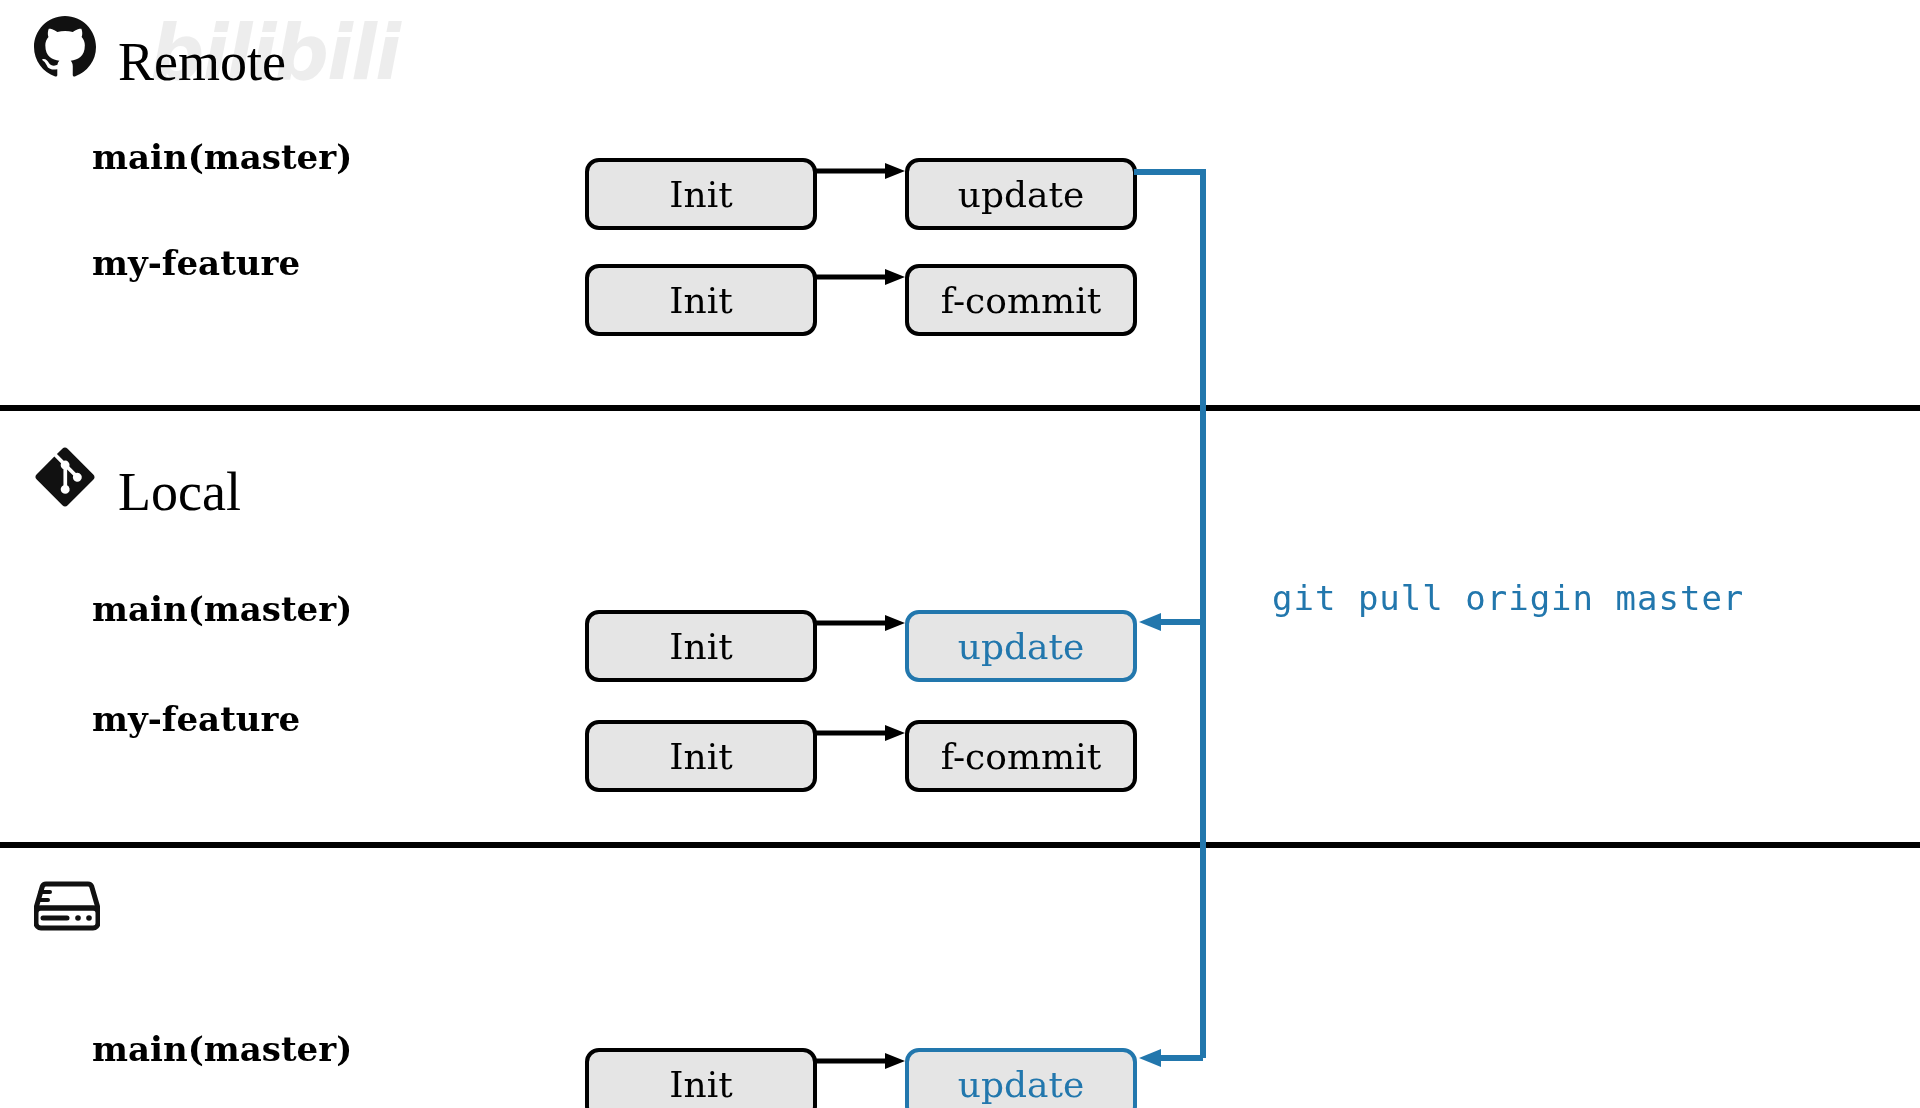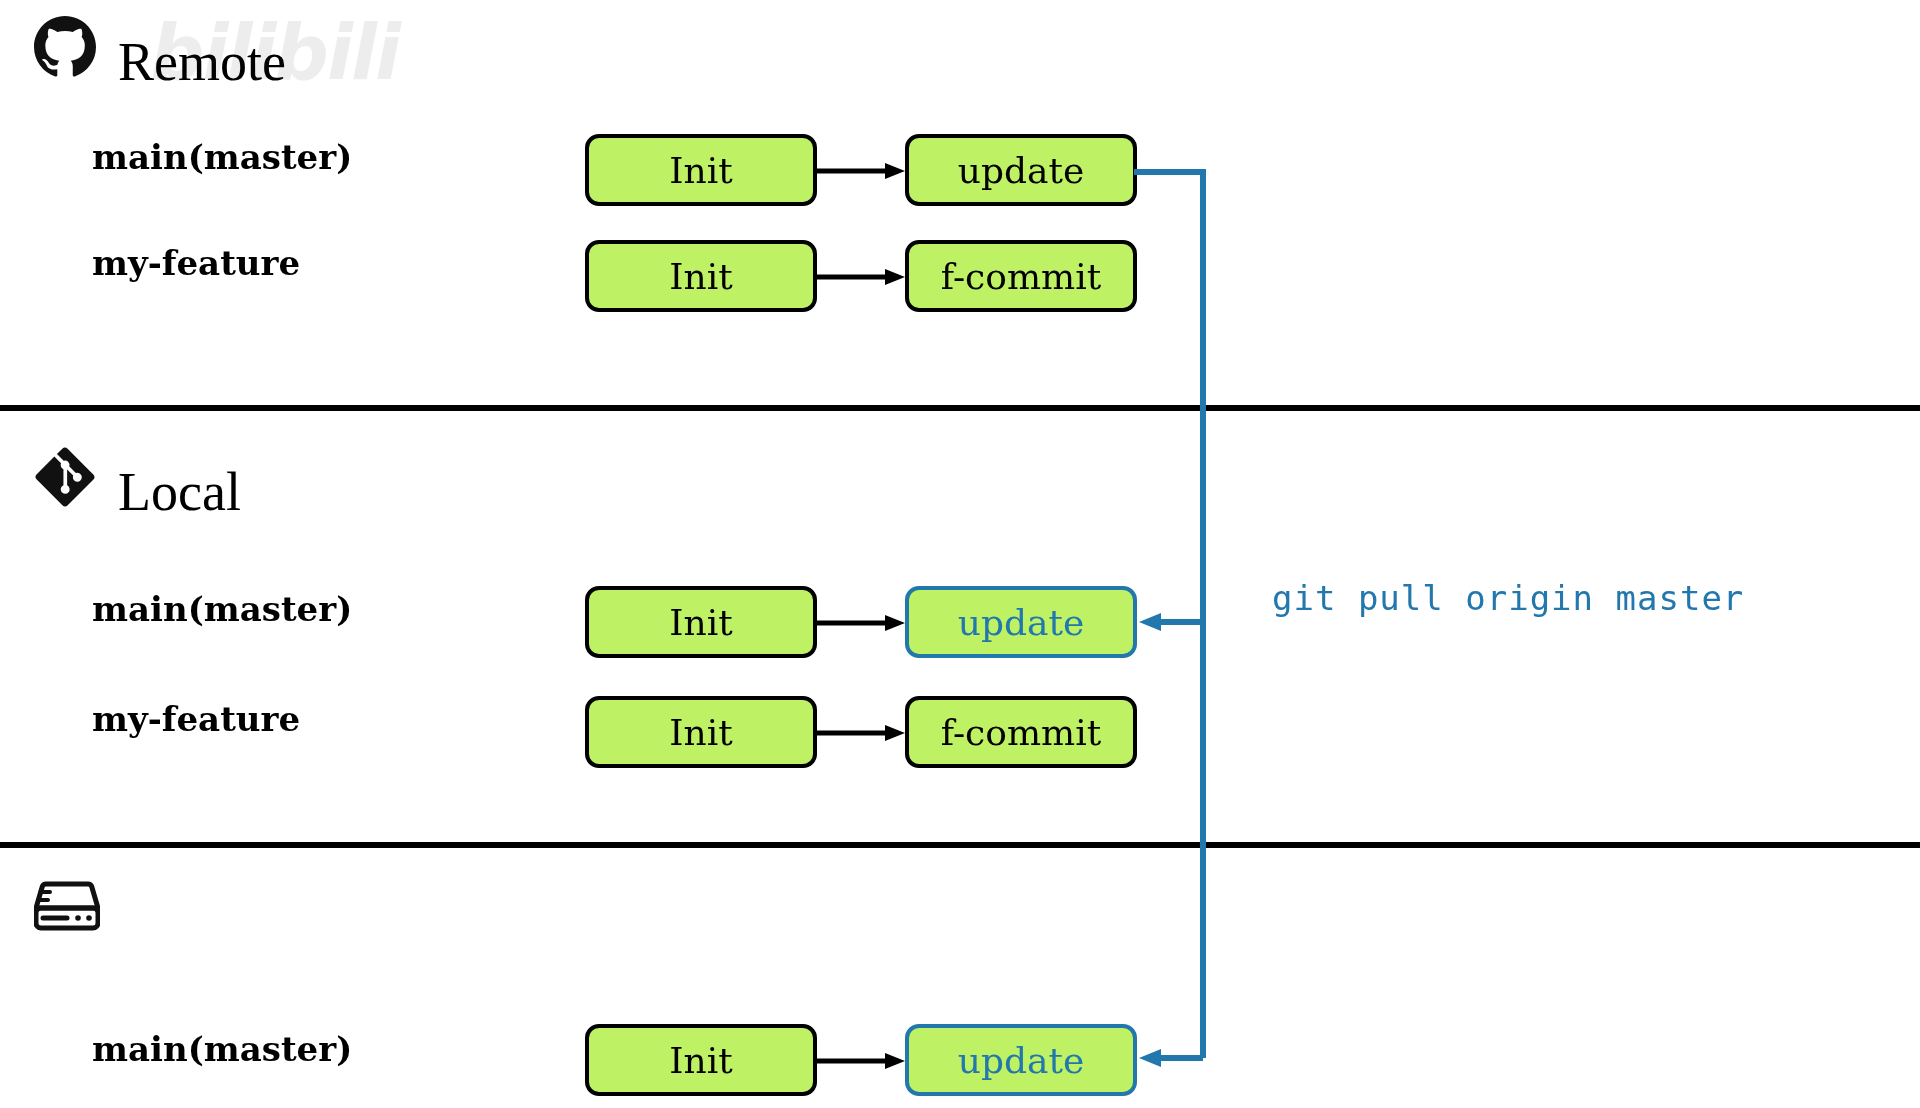--- a/index.html
+++ b/index.html
@@ -77,29 +77,30 @@
     line-height: 1;
   }
 
   
   .node {
     position: absolute;
     box-sizing: border-box;
     height: 72px;
     border: 4px solid #000000;
     border-radius: 14px;
-    background: #bef264;
+    background: #e5e5e5;
     display: flex;
     align-items: center;
     justify-content: center;
     font-family: "DejaVu Serif", serif;
     font-size: 36px;
     font-weight: 400;
     color: #000000;
     white-space: nowrap;
+    margin-top: 24px;
   }
   .node.wide { width: 232px; }
   .node.blue {
     border-color: #2277AD;
     color: #2277AD;
   }
 
   
   .arrow-black {
     position: absolute;

